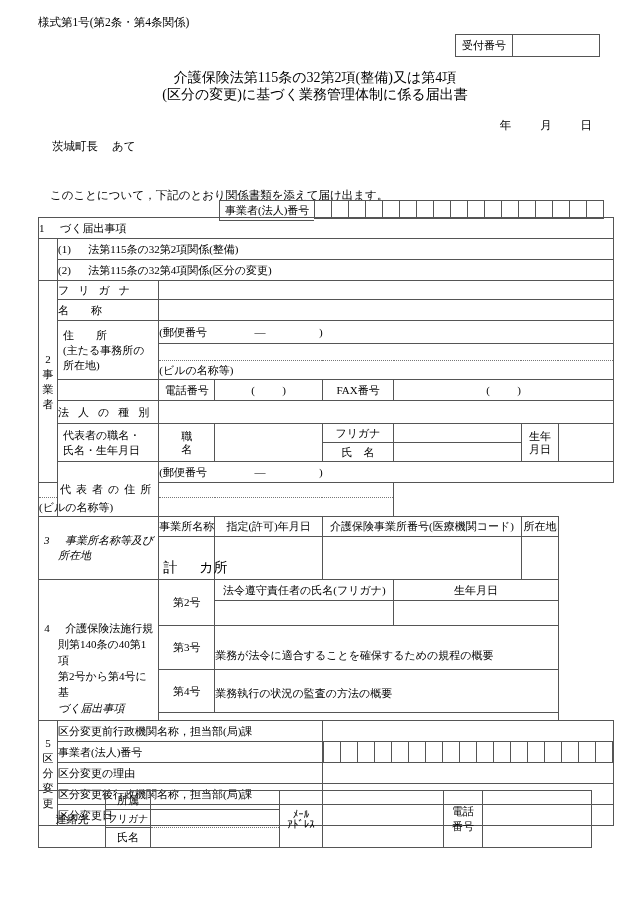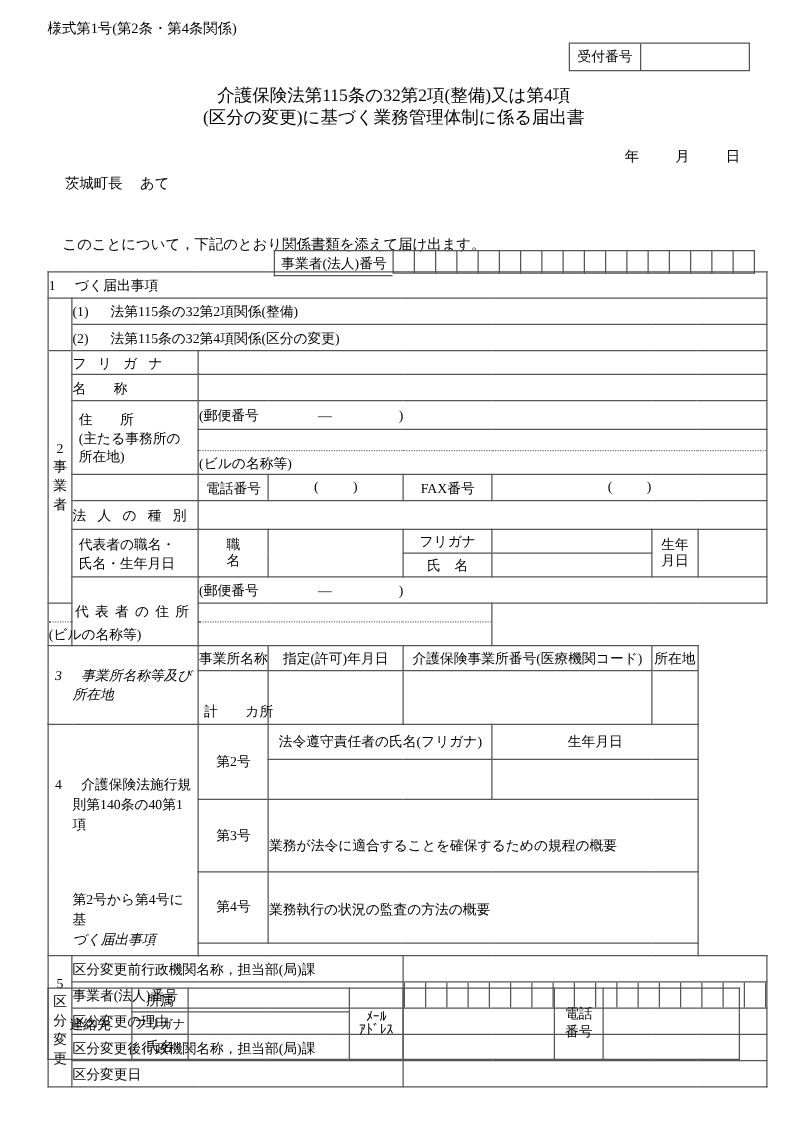--- a/index.html
+++ b/index.html
@@ -254,37 +254,37 @@
         </div>
         <div style="padding-left:14px;">所在地</div>
       </td>
       <td class="pad ctr nowrap" style="width:76px;height:19px;">事業所名称</td>
       <td class="pad ctr nowrap" style="width:96px;">指定(許可)年月日</td>
       <td class="pad ctr nowrap" colspan="2" style="width:198px;">介護保険事業所番号(医療機関コード)</td>
       <td class="pad ctr nowrap">所在地</td>
     </tr>
     <tr>
       <td style="height: 42px; position: relative;">
-            <div style="position: absolute; left: 4px; bottom: 2px; white-space: nowrap; font-size: 11px;"><span>計</span><span style="display: inline-block; width: 22px;"></span><span>カ所</span></div>
+            <div style="position: absolute; left: 4px; bottom: 2px; white-space: nowrap; font-size: 14px;"><span>計</span><span style="display: inline-block; width: 22px;"></span><span>カ所</span></div>
           </td>
       <td></td>
       <td colspan="2"></td>
       <td></td>
     </tr>
 
     <tr>
       <td class="vtop" colspan="3" rowspan="5" style="padding:4px 5px;line-height:16px;">
         <div style="height:36px;"></div>
-        <div style="white-space:nowrap;">
+        <div style="white-space:nowrap;text-align:right;">
           <span>4</span>
           <span style="display:inline-block;width:10px;"></span>
           <span>介護保険法施行規</span>
         </div>
         <div style="padding-left:14px;">則第140条の40第1項</div>
-        <div style="padding-left:14px;margin-top:44px;">第2号から第4号に基</div>
+        <div style="padding-left:14px;">第2号から第4号に基</div>
         <div style="padding-left:14px;font-style:italic;">づく届出事項</div>
       </td>
       <td class="ctr nowrap" rowspan="2" style="width:38px;">第2号</td>
       <td class="pad ctr nowrap" colspan="2" style="height:19px;">法令遵守責任者の氏名(フリガナ)</td>
       <td class="pad ctr nowrap" colspan="2">生年月日</td>
     </tr>
     <tr>
       <td colspan="2" style="height:22px;"></td>
       <td colspan="2"></td>
     </tr>

